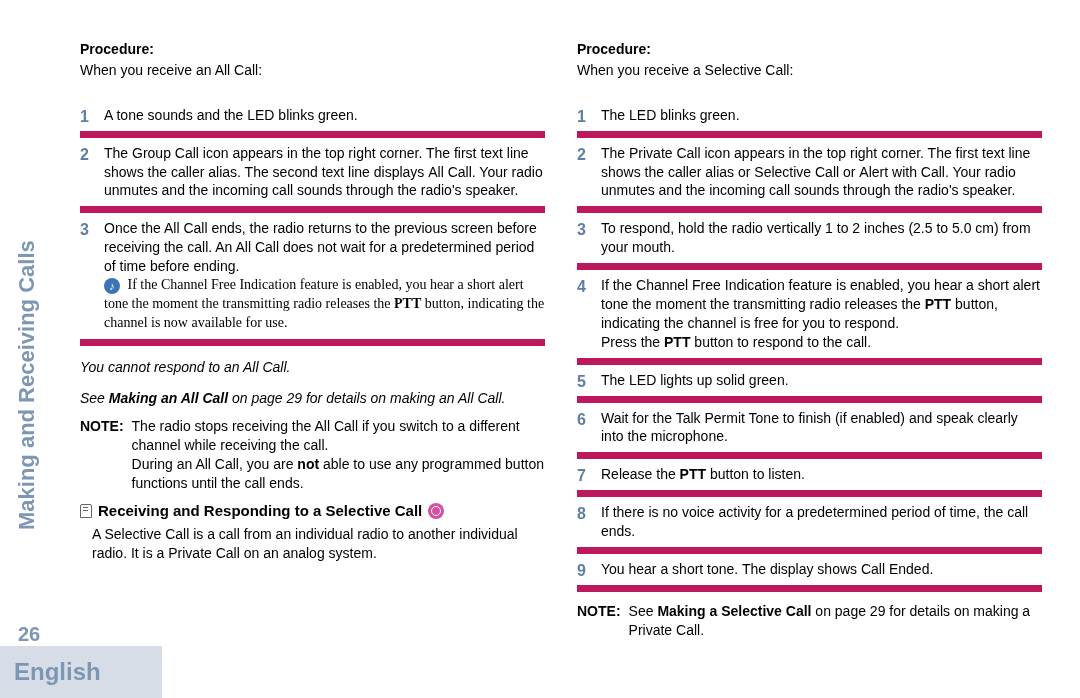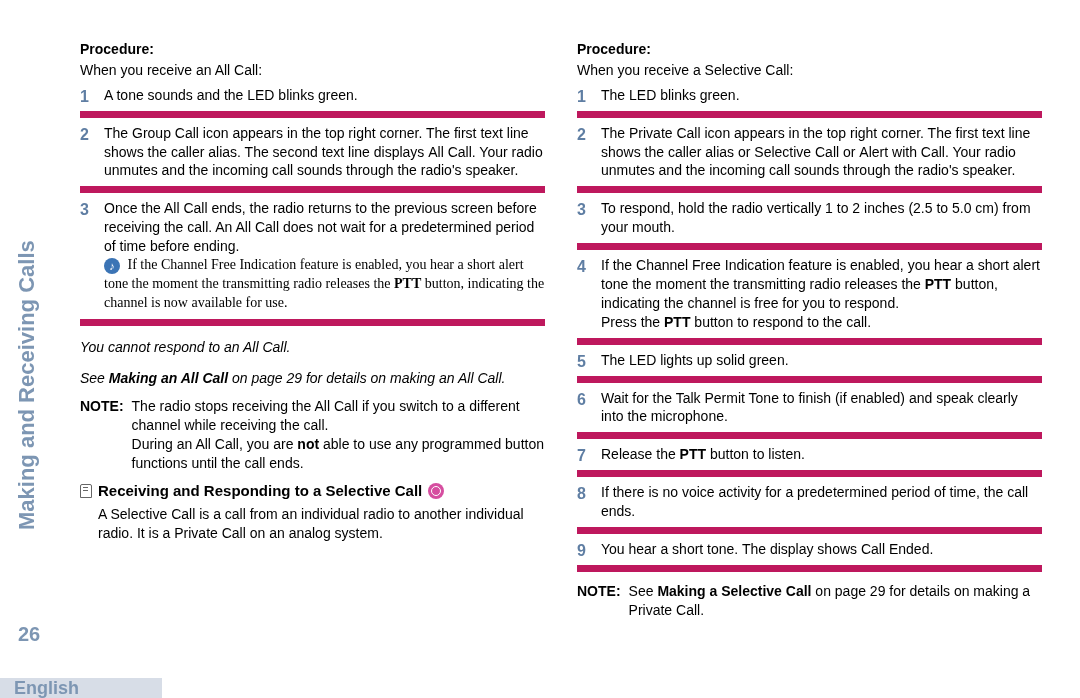--- a/index.html
+++ b/index.html
@@ -41,45 +41,45 @@
     left: 18px;
     font-size: 20px;
     font-weight: bold;
     color: #7d96b3;
   }
   .lang-bar {
     position: absolute;
     bottom: 0;
     left: 0;
     width: 162px;
-    height: 20px;
+    height: 52px;
     background: #d7dde7;
     color: #7d96b3;
-    font-size: 18px;
+    font-size: 24px;
     font-weight: bold;
     display: flex;
     align-items: center;
     padding-left: 14px;
   }
   .content {
     flex: 1;
     display: flex;
     padding: 40px 38px 60px 20px;
     gap: 32px;
   }
   .col {
     flex: 1;
     min-width: 0;
   }
   .procedure-label {
     font-weight: bold;
     margin: 0;
   }
   .intro {
-    margin: 2px 0 0 0;
+    margin: 2px 0 20px 0;
   }
   ol.steps {
     margin: 0;
     padding: 0;
     list-style: none;
     counter-reset: step;
   }
   ol.steps > li {
     counter-increment: step;
     position: relative;
@@ -167,21 +167,21 @@
   }
   .pink-icon::after {
     content: "";
     position: absolute;
     top: 3px; left: 3px; right: 3px; bottom: 3px;
     border: 1px solid #fff;
     border-radius: 50%;
   }
   .mono { font-family: Liberation Sans, sans-serif; font-size: 14px; }
   .bold { font-weight: bold; }
-  .body-text { margin: 4px 0 2px 18px; }
+  .body-text { margin: 4px 0 2px 12px; }
 </style>
 </head>
 <body>
 
 <div class="page">
 
   <div class="sidebar">
     <div class="side-title">Making and Receiving Calls</div>
     <div class="page-num">26</div>
     <div class="lang-bar">English</div>

